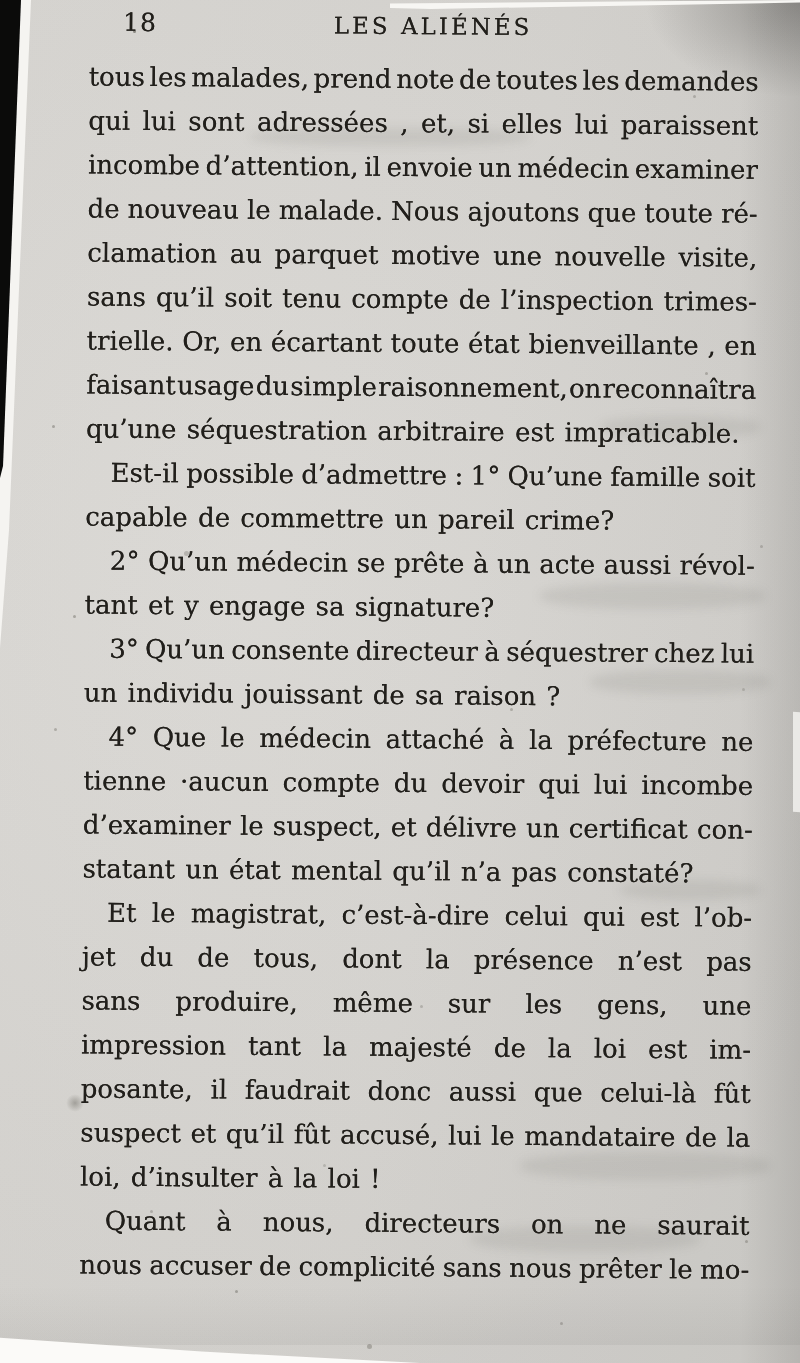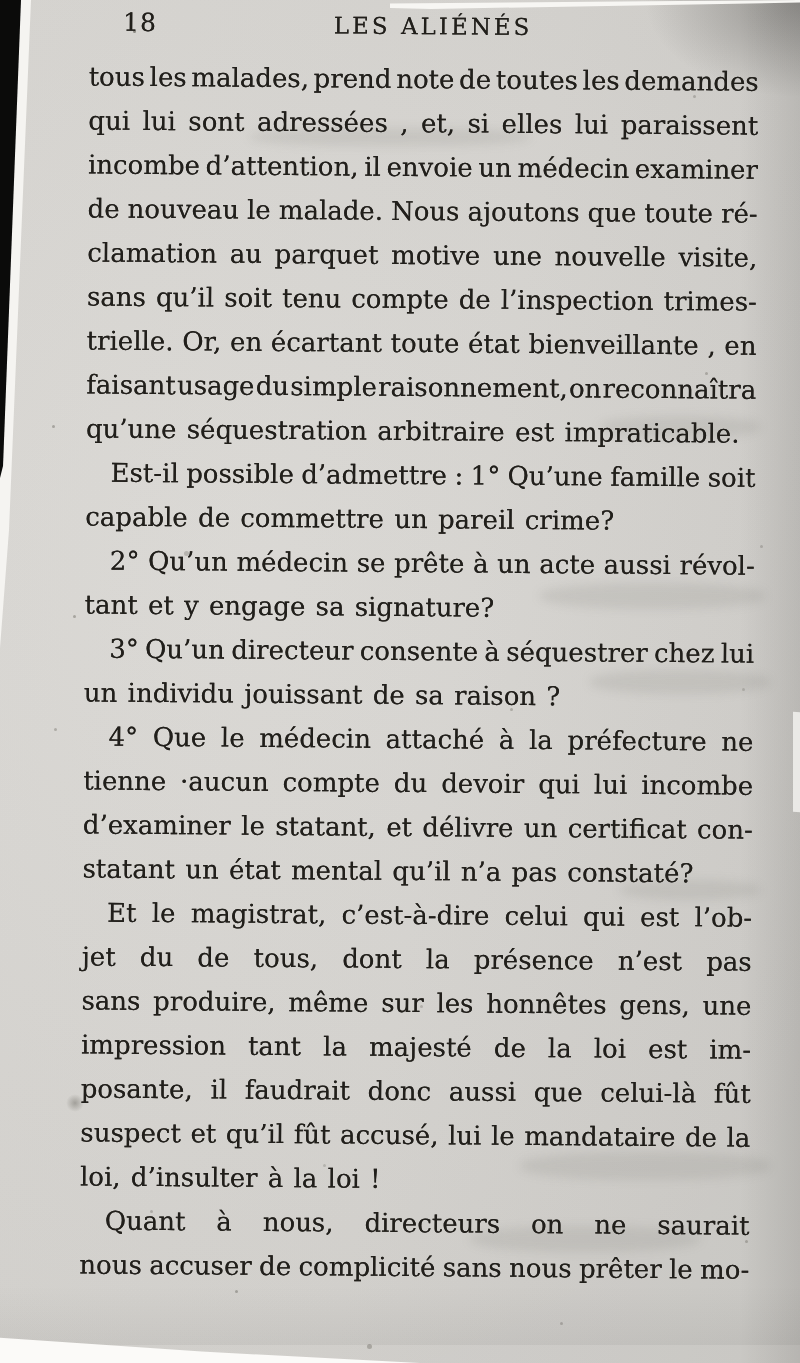--- a/index.html
+++ b/index.html
@@ -220,22 +220,22 @@
           <span>à</span>
           <span>un</span>
           <span>acte</span>
           <span>aussi</span>
           <span>révol-</span>
         </div>
         <div class="line plain">tant et y engage sa signature?</div>
         <div class="line just ind">
           <span>3°</span>
           <span>Qu’un</span>
+          <span>consente</span>
           <span>directeur</span>
-          <span>consente</span>
           <span>à</span>
           <span>séquestrer</span>
           <span>chez</span>
           <span>lui</span>
         </div>
         <div class="line plain">un individu jouissant de sa raison ?</div>
         <div class="line just ind">
           <span>4°</span>
           <span>Que</span>
           <span>le</span>
@@ -252,21 +252,21 @@
           <span>compte</span>
           <span>du</span>
           <span>devoir</span>
           <span>qui</span>
           <span>lui</span>
           <span>incombe</span>
         </div>
         <div class="line just">
           <span>d’examiner</span>
           <span>le</span>
-          <span>statant,</span>
+          <span>suspect,</span>
           <span>et</span>
           <span>délivre</span>
           <span>un</span>
           <span>certificat</span>
           <span>con-</span>
         </div>
         <div class="line plain">statant un état mental qu’il n’a pas constaté?</div>
         <div class="line just ind">
           <span>Et</span>
           <span>le</span>
@@ -287,21 +287,20 @@
           <span>présence</span>
           <span>n’est</span>
           <span>pas</span>
         </div>
         <div class="line just">
           <span>sans</span>
           <span>produire,</span>
           <span>même</span>
           <span>sur</span>
           <span>les</span>
-          <span>honnêtes</span>
           <span>gens,</span>
           <span>une</span>
         </div>
         <div class="line just">
           <span>impression</span>
           <span>tant</span>
           <span>la</span>
           <span>majesté</span>
           <span>de</span>
           <span>la</span>

